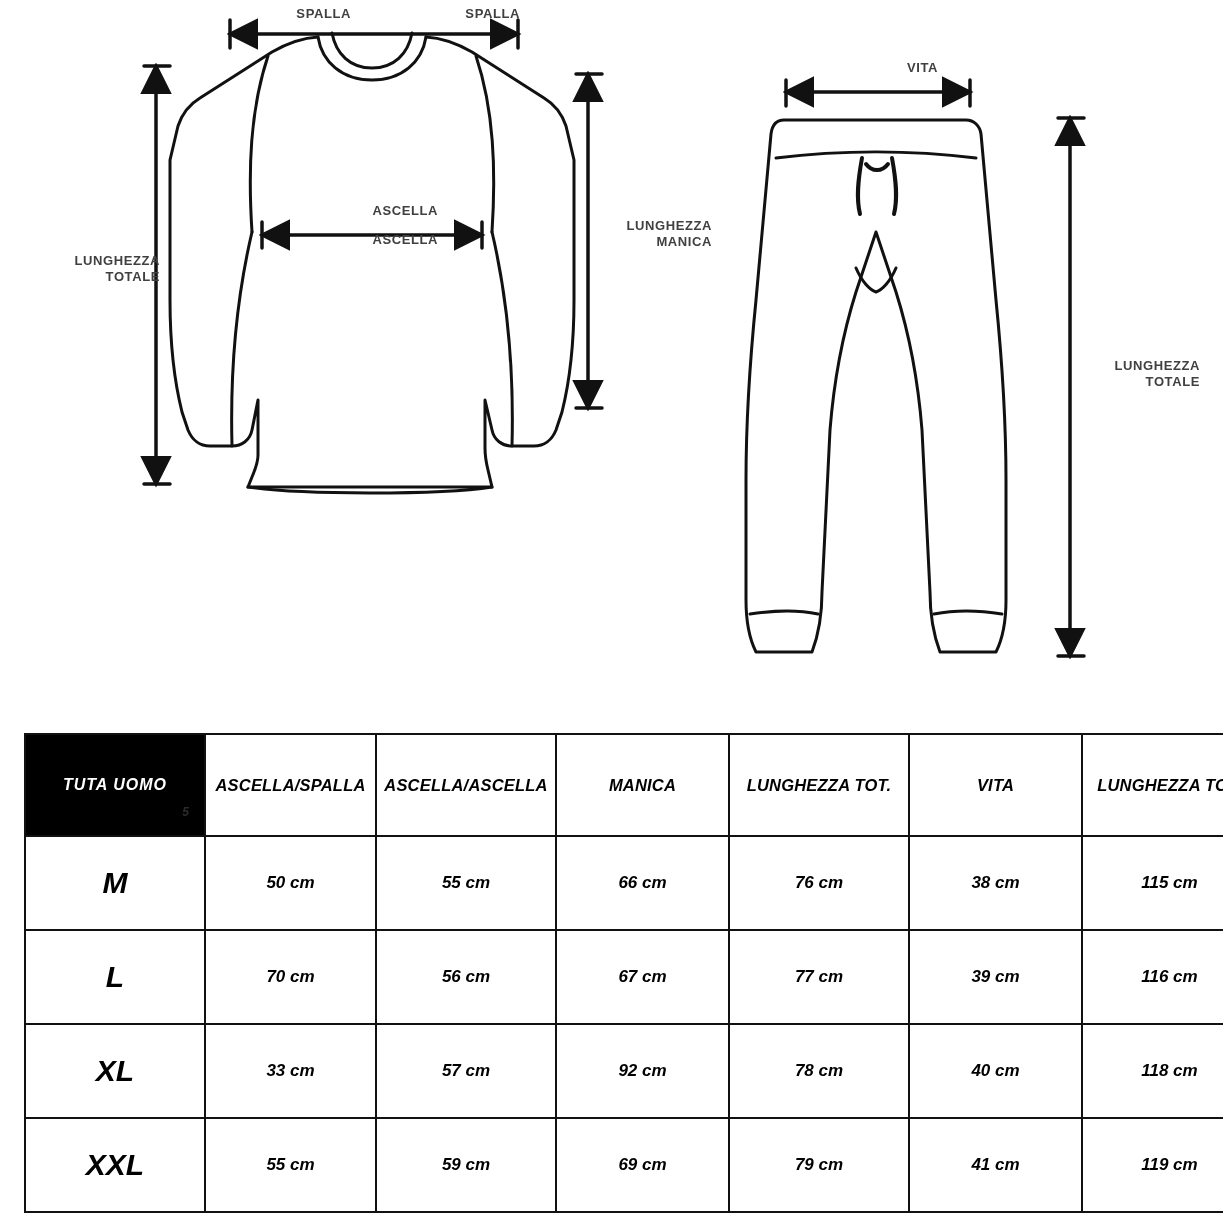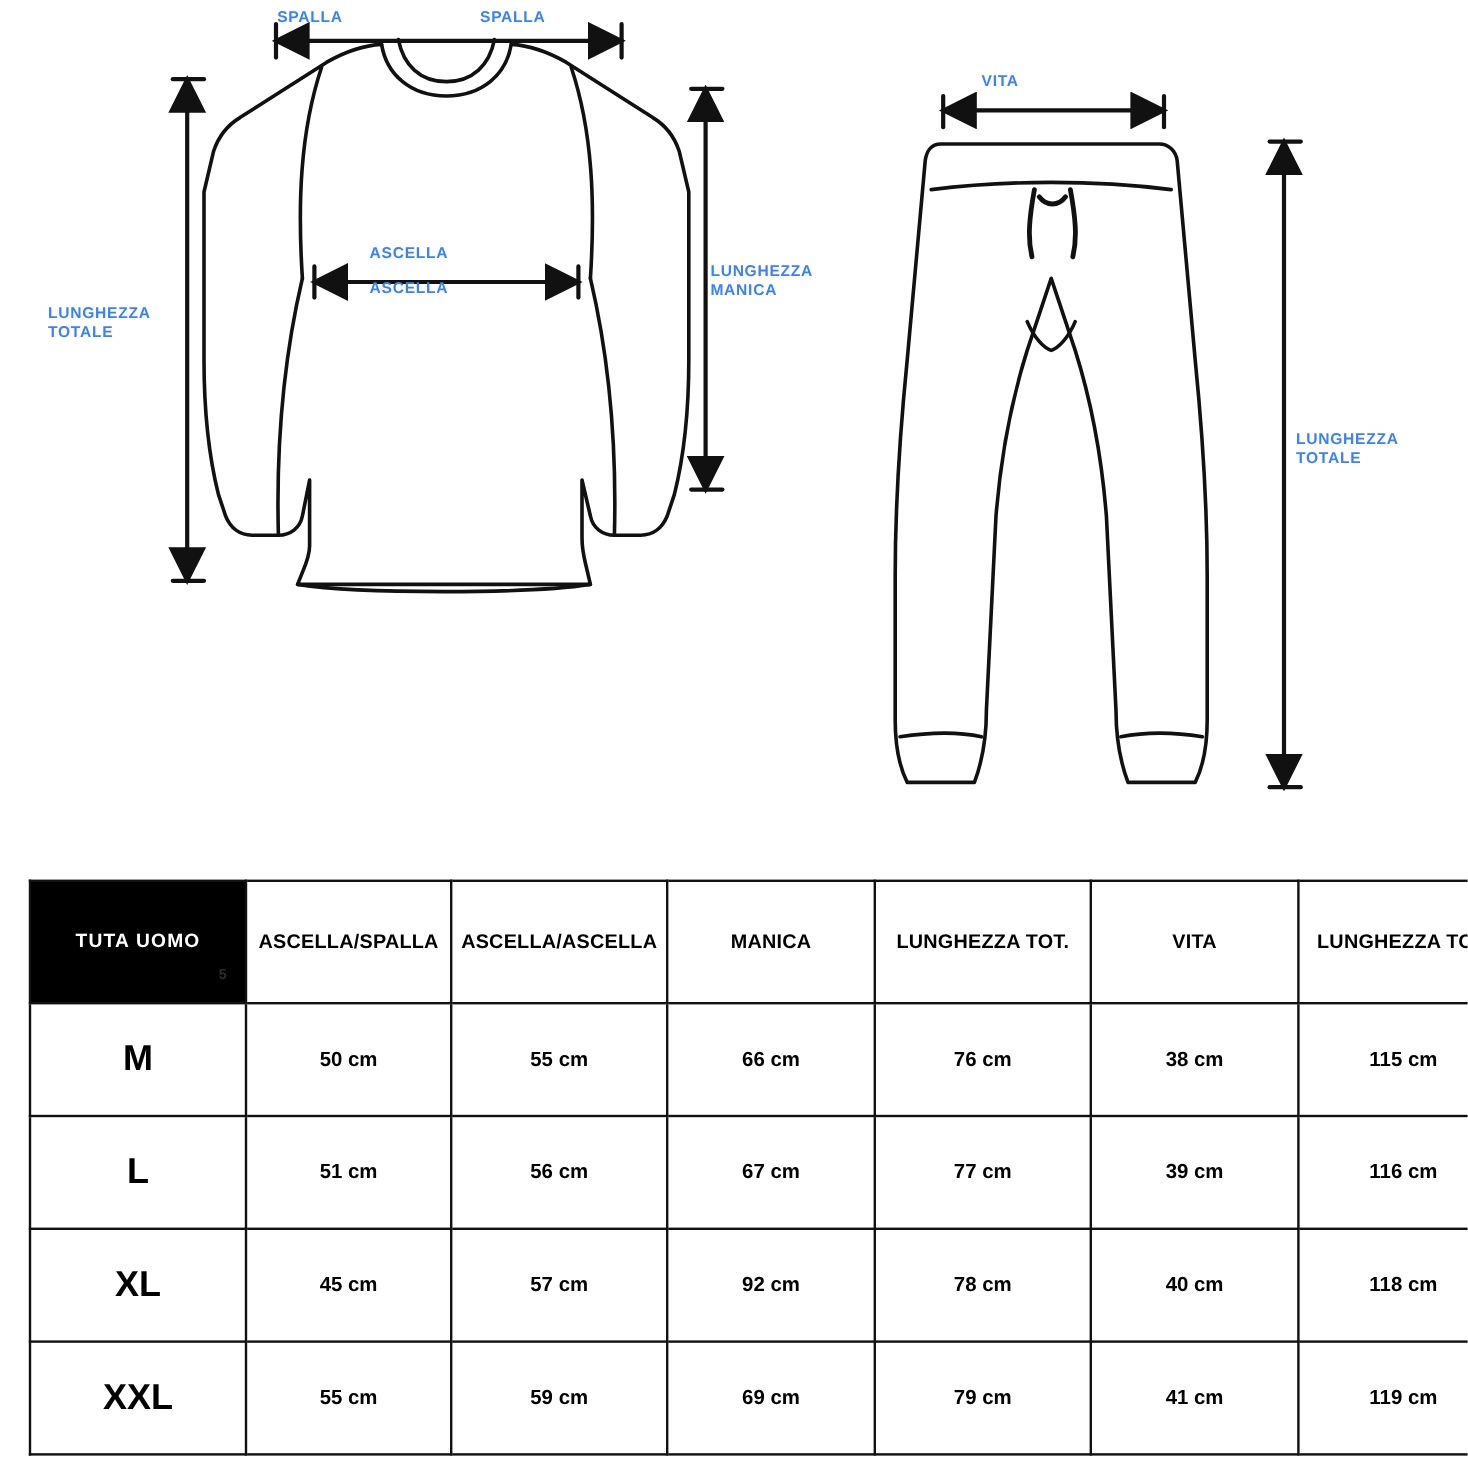--- a/index.html
+++ b/index.html
@@ -27,31 +27,32 @@
     left: 0;
     top: 0;
   }
   .dim-label {
     position: absolute;
     font-family: "Liberation Sans", sans-serif;
     font-weight: bold;
     font-size: 13px;
     letter-spacing: 0.6px;
     line-height: 1.25;
-    text-align: left;
-    color: #3b82f6;
+    text-align: right;
+    color: #404040;
     white-space: pre-line;
   }
 
   
   #size-table-wrap {
     position: absolute;
     left: 24px;
     top: 733px;
     width: 1176px;
+    font-style: italic;
   }
   table.size-table {
     border-collapse: collapse;
     width: 1176px;
     table-layout: fixed;
   }
   table.size-table td, table.size-table th {
     border: 2px solid #111;
     text-align: center;
     vertical-align: middle;
@@ -287,30 +288,30 @@
         <td class="size-cell">M</td>
         <td>50 cm</td>
         <td>55 cm</td>
         <td>66 cm</td>
         <td>76 cm</td>
         <td>38 cm</td>
         <td>115 cm</td>
       </tr>
       <tr>
         <td class="size-cell">L</td>
-        <td>51 cm</td>
+        <td>70 cm</td>
         <td>56 cm</td>
         <td>67 cm</td>
         <td>77 cm</td>
         <td>39 cm</td>
         <td>116 cm</td>
       </tr>
       <tr>
         <td class="size-cell">XL</td>
-        <td>45 cm</td>
+        <td>33 cm</td>
         <td>57 cm</td>
         <td>92 cm</td>
         <td>78 cm</td>
         <td>40 cm</td>
         <td>118 cm</td>
       </tr>
       <tr>
         <td class="size-cell">XXL</td>
         <td>55 cm</td>
         <td>59 cm</td>

